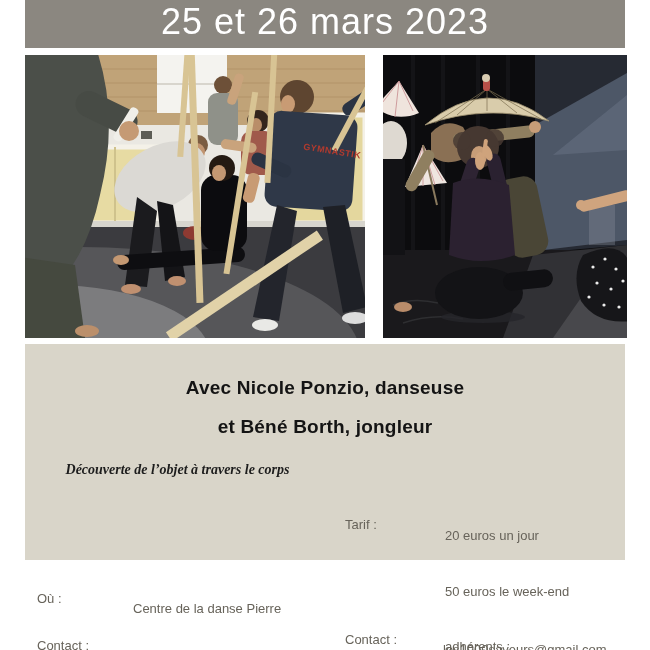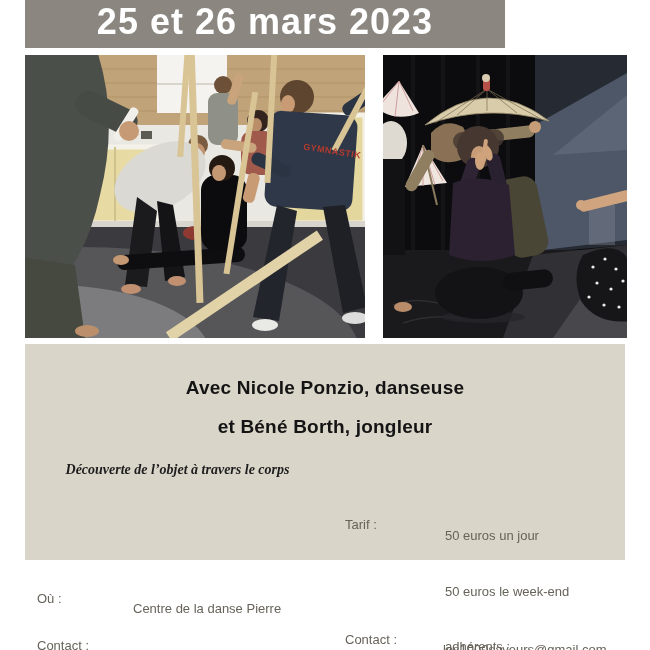--- a/index.html
+++ b/index.html
@@ -1,21 +1,21 @@
 <!DOCTYPE html>
 <html><head>
 <meta charset="utf-8">
 <style>
   html,body{margin:0;padding:0;background:#ffffff;}
   .page{position:relative;width:650px;height:650px;background:#ffffff;overflow:hidden;
         font-family:"Liberation Sans",sans-serif;}
 
   
-  .banner{position:absolute;left:25px;top:0;width:480px;height:48px;background:#8b8780;
-          color:#ffffff;text-align:center;font-size:36px;font-weight:bold;line-height:44px;
+  .banner{position:absolute;left:25px;top:0;width:600px;height:48px;background:#8b8780;
+          color:#ffffff;text-align:center;font-size:36px;font-weight:normal;line-height:44px;
           letter-spacing:1px;}
 
   
   .photo{position:absolute;top:55px;overflow:hidden;background:#222;}
   .photo svg{display:block;width:100%;height:100%;}
   .photo-left{left:25px;width:340px;height:283px;}
   .photo-right{left:383px;width:244px;height:283px;}
   .tshirt{position:absolute;left:278px;top:91px;transform:rotate(9deg);
           font-size:9px;font-weight:bold;color:#b23a2e;letter-spacing:.5px;}
 
@@ -220,21 +220,21 @@
   <section class="info">
     <p class="intro intro1">Avec Nicole Ponzio, danseuse</p>
     <p class="intro intro2">et Béné Borth, jongleur</p>
 
     <div class="poem">
       <div>Découverte de l’objet à travers le corps</div>
     </div>
 
     <div class="lbl tarif-label">Tarif :</div>
     <div class="vals tarif-vals">
-      <div>50 euros un jour</div>
+      <div>20 euros un jour</div>
       <div>50 euros le week-end</div>
       <div>adhérents :</div>
       
       
       
     </div>
 
     <div class="lbl loc-label">Où :</div>
     <div class="vals loc-vals">
       <div>Centre de la danse Pierre</div>

